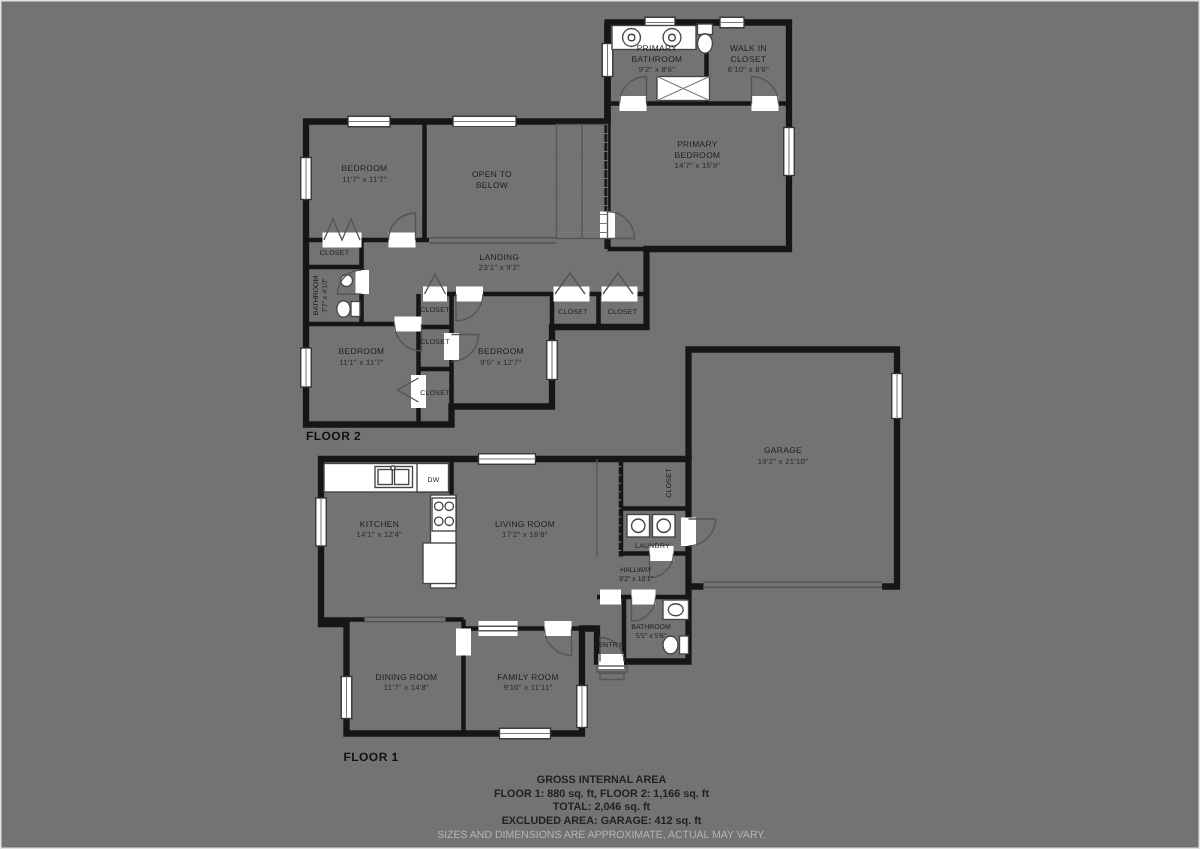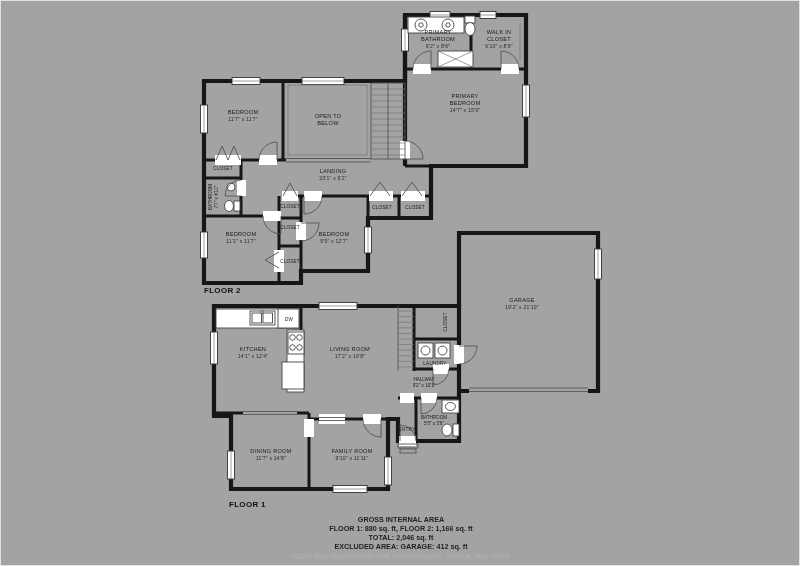--- a/index.html
+++ b/index.html
@@ -1,16 +1,16 @@
 <!DOCTYPE html>
 <html><head>
 <meta charset="utf-8">
 <style>
   html,body { margin:0; padding:0; background:#fff; }
-  .frame { position:relative; width:798px; height:564px; border:1px solid #e2e2e2; background:#a3a3a3;
+  .frame { position:relative; width:798px; height:564px; border:1px solid #e2e2e2; background:#737373;
            font-family:"Liberation Sans", sans-serif; }
   svg { display:block; }
   svg text { font-family:"Liberation Sans", sans-serif; fill:#1c1c1c; }
   .rm  { font-size:5.6px; text-anchor:middle; letter-spacing:.25px; }
   .dm  { font-size:5.1px; text-anchor:middle; fill:#2a2a2a; letter-spacing:.2px; }
   .cl  { font-size:4.6px; text-anchor:middle; letter-spacing:.2px; }
   .tiny{ font-size:4.6px; text-anchor:middle; }
   .ft  { font-size:8px; font-weight:700; text-anchor:start; fill:#111; letter-spacing:.3px; }
   .wall-ext { fill:none; stroke:#161616; stroke-width:4.2; }
   .wall-int { fill:none; stroke:#161616; stroke-width:3; }

